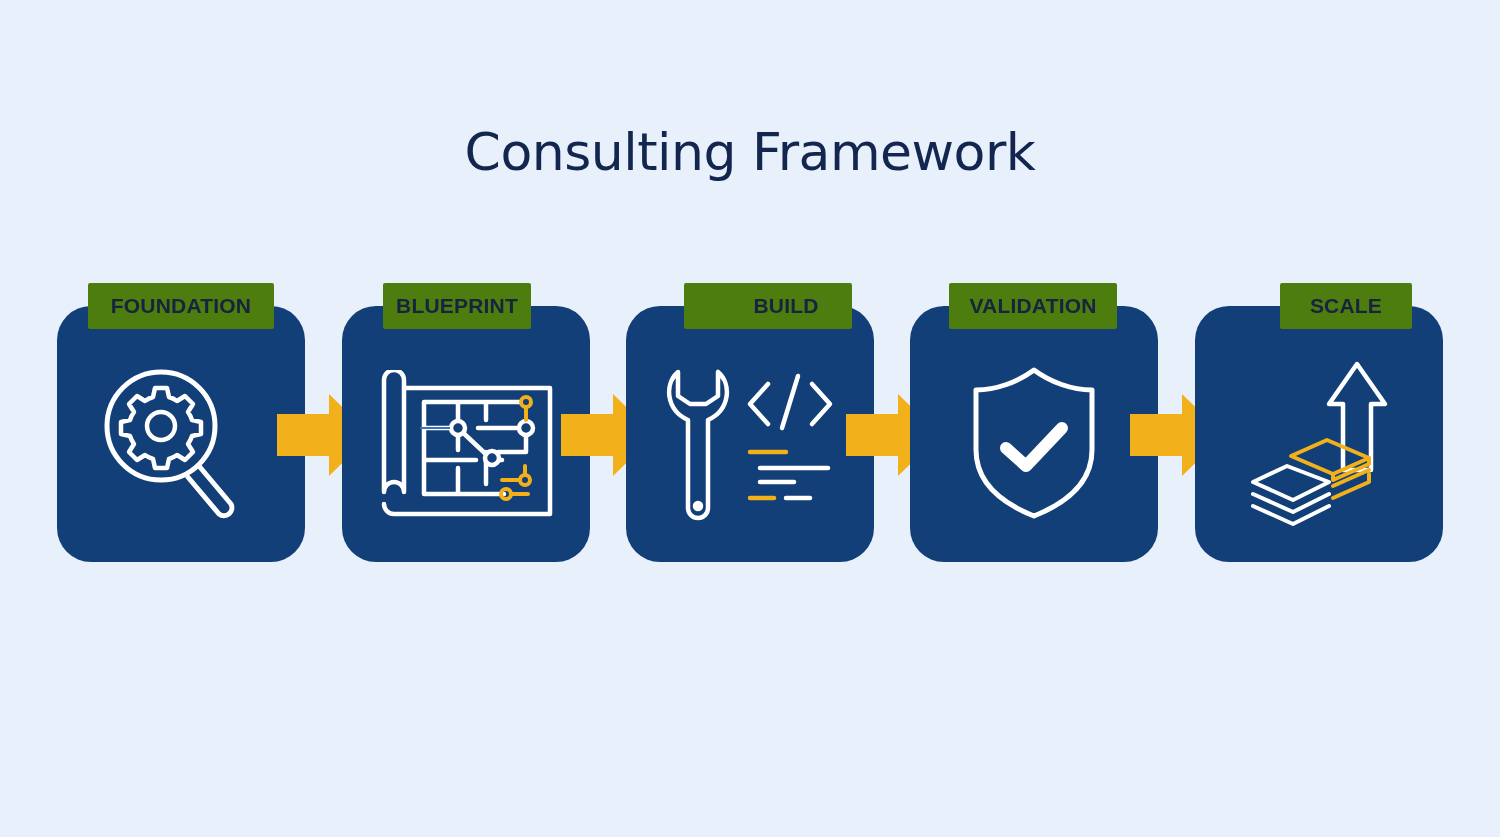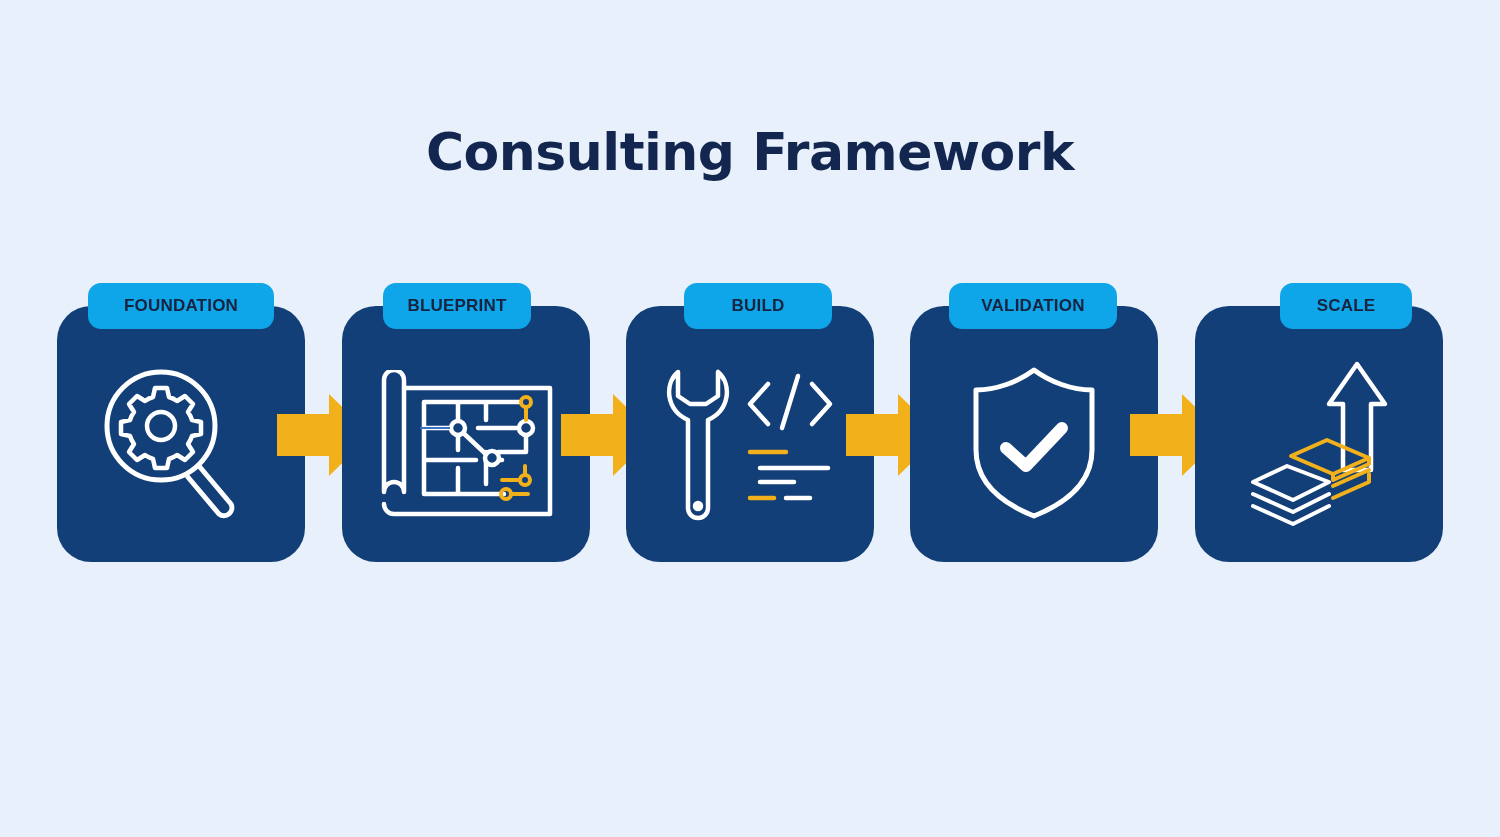--- a/index.html
+++ b/index.html
@@ -6,31 +6,31 @@
   body {
     width:1500px; height:837px; overflow:hidden;
     background:#e8f1fb;
     font-family:"DejaVu Sans", sans-serif;
     position:relative;
   }
   .title {
     position:absolute; left:0; top:122px; width:1500px;
     text-align:center;
     font-family:"DejaVu Sans", sans-serif;
-    font-weight:bold; font-size:52px; letter-spacing:-0.5px;
+    font-weight:normal; font-size:52px; letter-spacing:-0.5px;
     color:#13264f;
   }
   .card {
     position:absolute; top:306px; width:248px; height:256px;
     background:#123f78; border-radius:34px;
   }
   .label {
     position:absolute; top:283px; height:46px;
-    background:#0ea5e9; border-radius:13px;
-    color:#17233f; font-weight:bold; font-size:17px;
+    background:#4d7c0f; border-radius:2px;
+    color:#17233f; font-weight:bold; font-size:21px;
     font-family:"Liberation Sans", sans-serif;
     display:flex; align-items:center; justify-content:center;
     letter-spacing:0.2px;
   }
   .icon { position:absolute; }
   .arrow { position:absolute; top:394px; }
 </style>
 </head>
 <body>
 
@@ -92,21 +92,21 @@
       <line x1="96" y1="102" x2="164" y2="102"></line>
       <line x1="96" y1="116" x2="130" y2="116"></line>
       <line x1="122" y1="132" x2="146" y2="132"></line>
     </g>
     <g stroke="#f2b11b" stroke-width="4.5" stroke-linecap="round">
       <line x1="86" y1="86" x2="122" y2="86"></line>
       <line x1="86" y1="132" x2="110" y2="132"></line>
     </g>
   </svg>
 </div>
-<div class="label" style="left:684px;width:148px;">BUILD</div>
+<div class="label" style="left:684px;width:132px;padding-left:36px;">BUILD</div>
 
 <svg class="arrow" style="left:846px;" width="94" height="82" viewBox="0 0 94 82">
   <polygon points="0,20 52,20 52,0 94,41 52,82 52,62 0,62" fill="#f2b11b"></polygon>
 </svg>
 
 <div class="card" style="left:910px;">
   <svg class="icon" style="left:60px;top:60px;" width="128" height="156" viewBox="0 0 128 156">
     <path d="M64 4 C48 16 26 24 6 24 V84 C6 118 34 138 64 150 C94 138 122 118 122 84 V24 C102 24 80 16 64 4 Z" fill="none" stroke="#fff" stroke-width="5" stroke-linejoin="round"></path>
     <path d="M36 82 L56 100 L92 62" fill="none" stroke="#fff" stroke-width="12" stroke-linecap="round" stroke-linejoin="round"></path>
   </svg>

